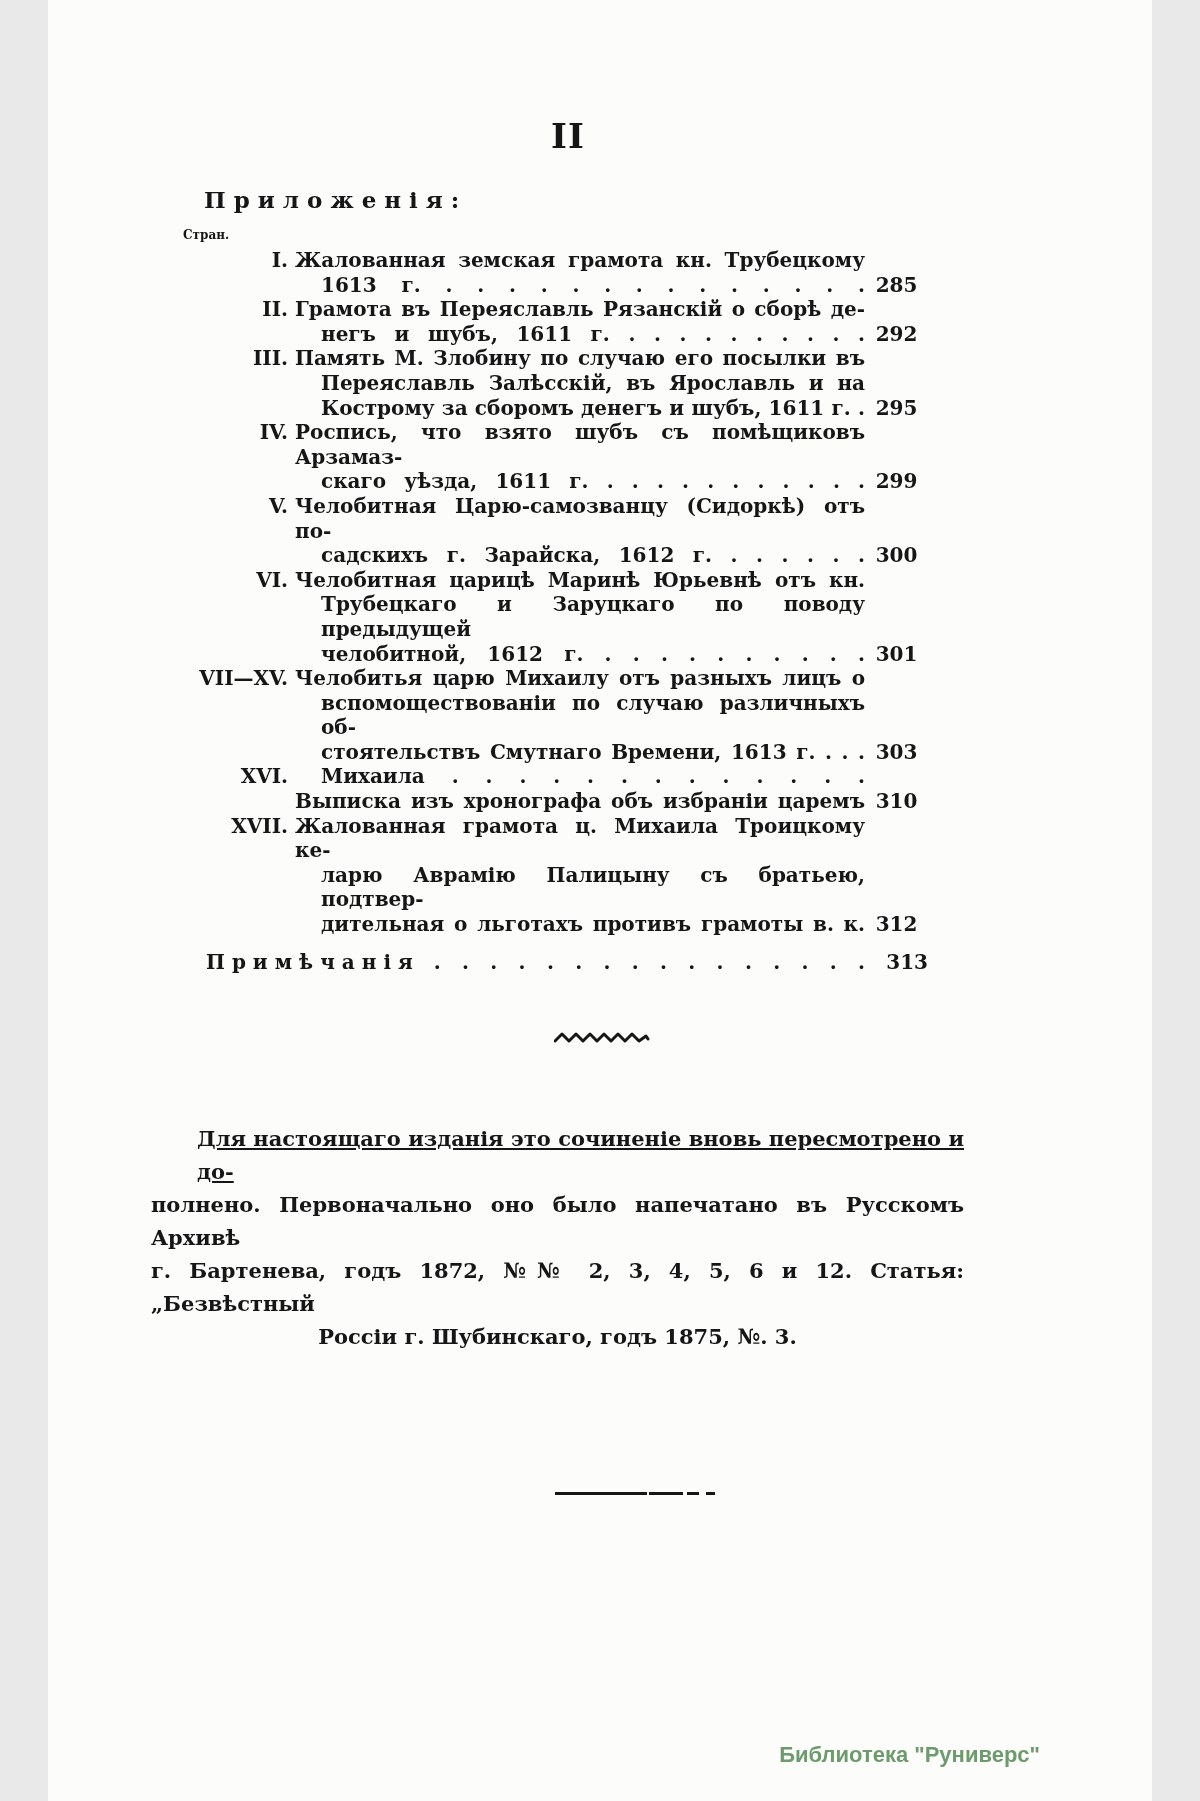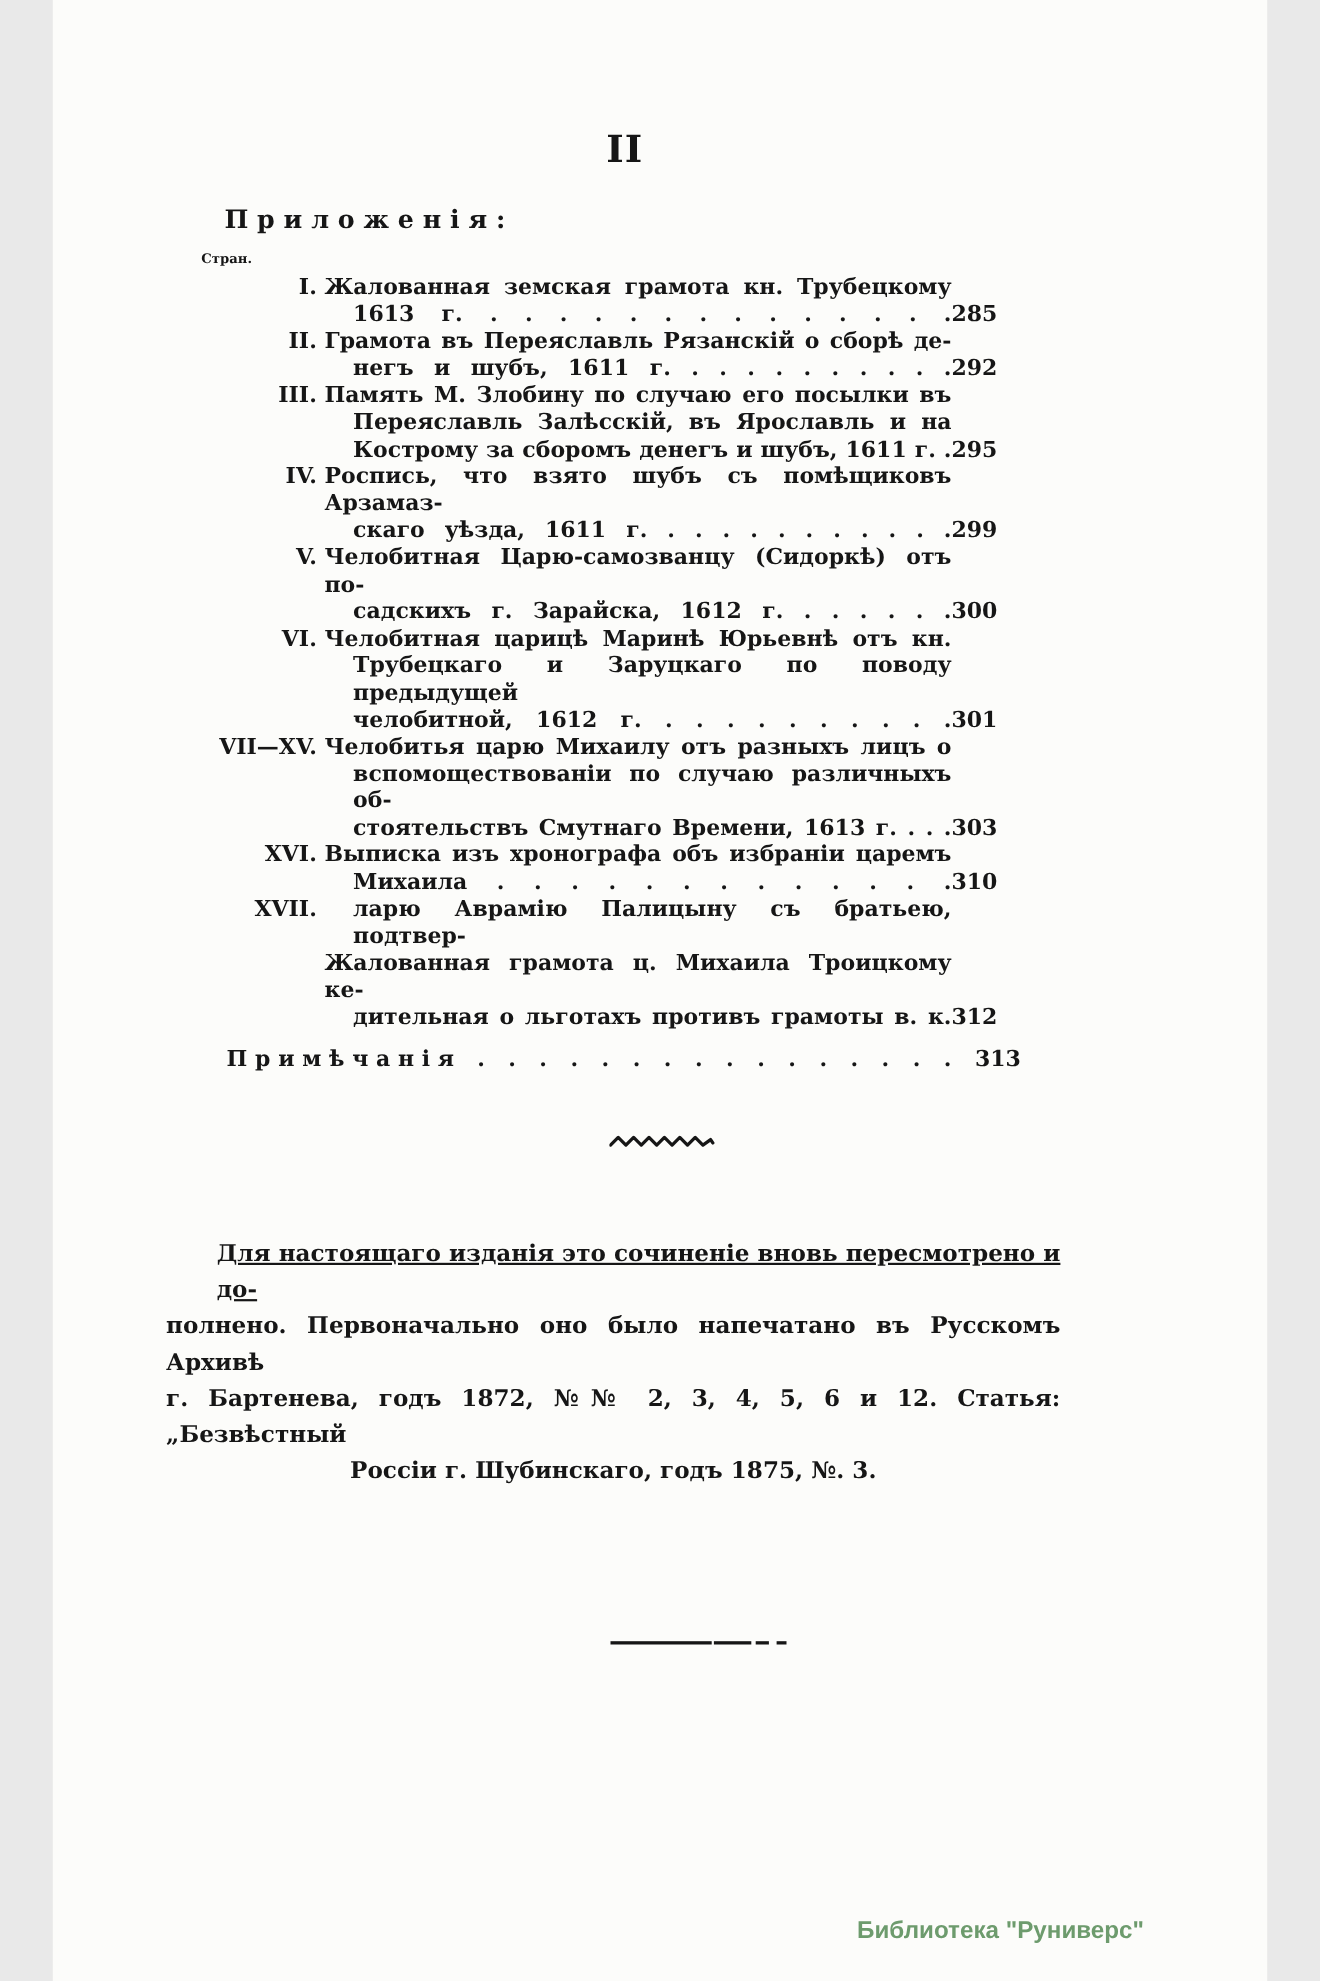--- a/index.html
+++ b/index.html
@@ -28,21 +28,21 @@
   }
   .toc{
     position:absolute;top:248px;left:135px;width:745px;
     font-size:20px;font-weight:700;line-height:24.6px;
   }
   .toc-entry{display:flex;align-items:flex-start;}
   .toc-num{width:112px;text-align:right;padding-right:7px;box-sizing:border-box;white-space:nowrap;}
   .toc-body{flex:1;min-width:0;}
   .toc-line{text-align:justify;text-align-last:justify;}
   .toc-line.cont{padding-left:26px;}
-  .toc-page{width:63px;text-align:left;align-self:flex-end;}
+  .toc-page{width:63px;text-align:center;align-self:flex-end;}
   .notes-row{display:flex;align-items:center;margin-top:13px;}
   .notes-label{letter-spacing:7px;padding-left:23px;white-space:nowrap;}
   .notes-leader{flex:1;text-align:justify;text-align-last:justify;padding-left:14px;}
   .notes-page{width:63px;text-align:right;}
   .squiggle{position:absolute;top:1030px;left:506px;}
   .paragraph{
     position:absolute;top:1122px;left:103px;width:813px;
     font-size:21px;font-weight:700;line-height:33px;
   }
   .p-line{text-align:justify;text-align-last:justify;}
@@ -128,30 +128,30 @@
         <div class="toc-body">
           <div class="toc-line">Челобитья царю Михаилу отъ разныхъ лицъ о</div>
           <div class="toc-line cont">вспомоществованіи по случаю различныхъ об-</div>
           <div class="toc-line cont">стоятельствъ Смутнаго Времени, 1613 г. . . .</div>
         </div>
         <div class="toc-page">303</div>
       </div>
       <div class="toc-entry">
         <div class="toc-num">XVI.</div>
         <div class="toc-body">
+          <div class="toc-line cont">Михаила . . . . . . . . . . . . .</div>
           <div class="toc-line">Выписка изъ хронографа объ избраніи царемъ</div>
-          <div class="toc-line cont">Михаила . . . . . . . . . . . . .</div>
         </div>
         <div class="toc-page">310</div>
       </div>
       <div class="toc-entry">
         <div class="toc-num">XVII.</div>
         <div class="toc-body">
+          <div class="toc-line">Жалованная грамота ц. Михаила Троицкому ке-</div>
           <div class="toc-line cont">ларю Аврамію Палицыну съ братьею, подтвер-</div>
-          <div class="toc-line">Жалованная грамота ц. Михаила Троицкому ке-</div>
           <div class="toc-line cont">дительная о льготахъ противъ грамоты в. к.</div>
         </div>
         <div class="toc-page">312</div>
       </div>
       <div class="notes-row">
       <div class="notes-label">Примѣчанія</div>
       <div class="notes-leader">. . . . . . . . . . . . . . . .</div>
       <div class="notes-page">313</div>
     </div>
   </div>

